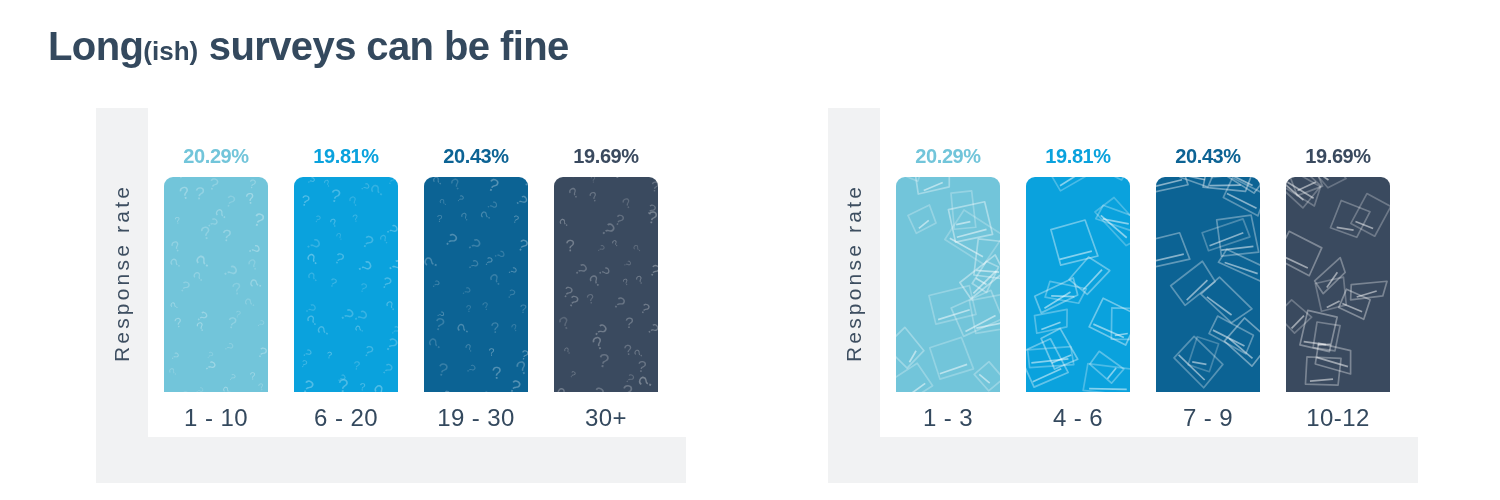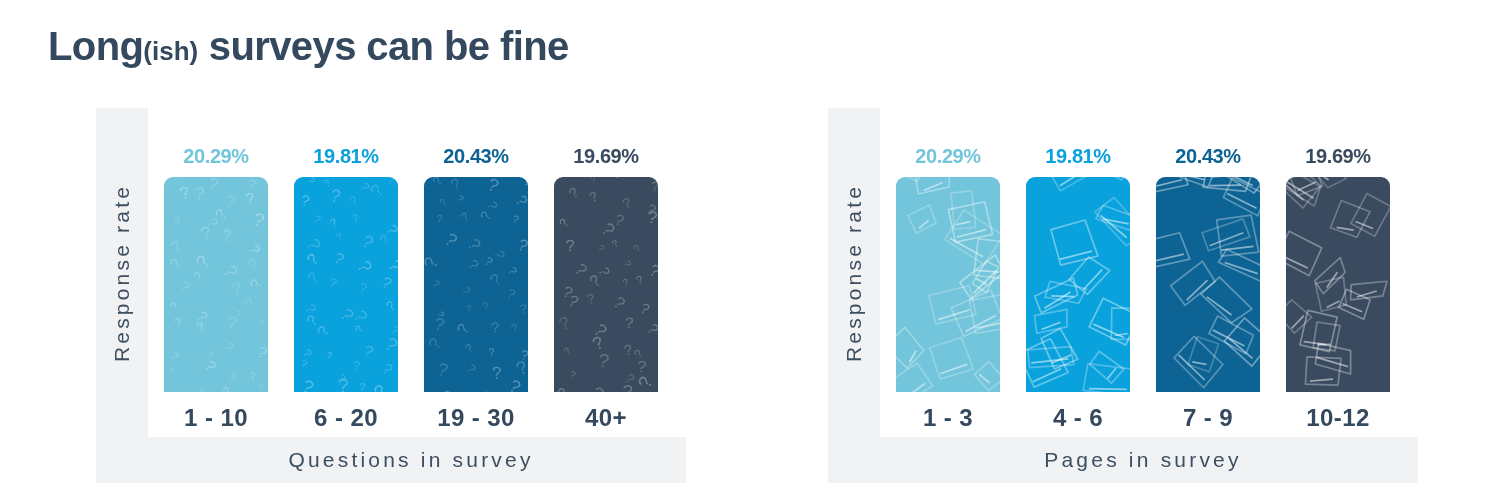--- a/index.html
+++ b/index.html
@@ -135,21 +135,21 @@
   .bar-rect svg {
     position: absolute;
     left: 0;
     top: 0;
     width: 100%;
     height: 100%;
     display: block;
   }
   .bar-cat {
     font-size: 24px;
-    font-weight: bold;
+    font-weight: normal;
     color: #34495e;
     margin-top: 7px;
     height: 38px;
     line-height: 38px;
     white-space: nowrap;
     letter-spacing: 0.4px;
   }
 </style>
 </head>
 <body>
@@ -378,26 +378,23 @@
             <text x="14.9" y="223.9" font-size="9.1" font-family="&quot;Liberation Sans&quot;, sans-serif" fill="#ffffff" fill-opacity="0.26" transform="rotate(29 14.9 223.9)">?</text>
             <text x="43.4" y="214.2" font-size="18.9" font-family="&quot;Liberation Sans&quot;, sans-serif" fill="#ffffff" fill-opacity="0.22" transform="rotate(9 43.4 214.2)">?</text>
             <text x="70.2" y="227.7" font-size="12.9" font-family="&quot;Liberation Sans&quot;, sans-serif" fill="#ffffff" fill-opacity="0.19" transform="rotate(39 70.2 227.7)">?</text>
             <text x="82.8" y="219.3" font-size="15.8" font-family="&quot;Liberation Sans&quot;, sans-serif" fill="#ffffff" fill-opacity="0.24" transform="rotate(8 82.8 219.3)">?</text>
             <text x="10.7" y="248.6" font-size="16.5" font-family="&quot;Liberation Sans&quot;, sans-serif" fill="#ffffff" fill-opacity="0.27" transform="rotate(-52 10.7 248.6)">?</text>
             <text x="36.6" y="245.0" font-size="18.5" font-family="&quot;Liberation Sans&quot;, sans-serif" fill="#ffffff" fill-opacity="0.23" transform="rotate(29 36.6 245.0)">?</text>
             <text x="67.7" y="245.4" font-size="18.6" font-family="&quot;Liberation Sans&quot;, sans-serif" fill="#ffffff" fill-opacity="0.24" transform="rotate(5 67.7 245.4)">?</text>
             <text x="95.1" y="237.4" font-size="18.5" font-family="&quot;Liberation Sans&quot;, sans-serif" fill="#ffffff" fill-opacity="0.31" transform="rotate(-66 95.1 237.4)">?</text>
           </svg>
         </div>
-        <div class="bar-cat">40+</div>
+        <div class="bar-cat">30+</div>
       </div>
     </div>
-  <div class="axis-title-x">
-    <span>Questions in survey</span>
-  </div>
 </div>
 
 <div class="chart-panel" id="chart-right">
   <div class="axis-band-y"></div>
   <div class="axis-band-x"></div>
   <div class="axis-title-y">
     <span>Response rate</span>
   </div>
   <div class="plot-area">
       <div class="bar-col">
@@ -682,16 +679,13 @@
             </g>
             <g transform="translate(10.0,30.4) rotate(44)" stroke="#ffffff" stroke-opacity="0.26" stroke-width="1.7" fill="none" stroke-linejoin="round">
               <path d="M-22.694498839089647,-13.612077752593905 L20.29417064250447,-14.812241850886494 L22.694498839089647,13.612077752593905 L-21.494334740797058,14.412187151455631 Z"></path>
               <path d="M-19.694498839089647,9.612077752593905 L17.694498839089647,7.612077752593905" stroke-opacity="0.5"></path>
             </g>
           </svg>
         </div>
         <div class="bar-cat">10-12</div>
       </div>
     </div>
-  <div class="axis-title-x">
-    <span>Pages in survey</span>
-  </div>
 </div>
 
 </body></html>

